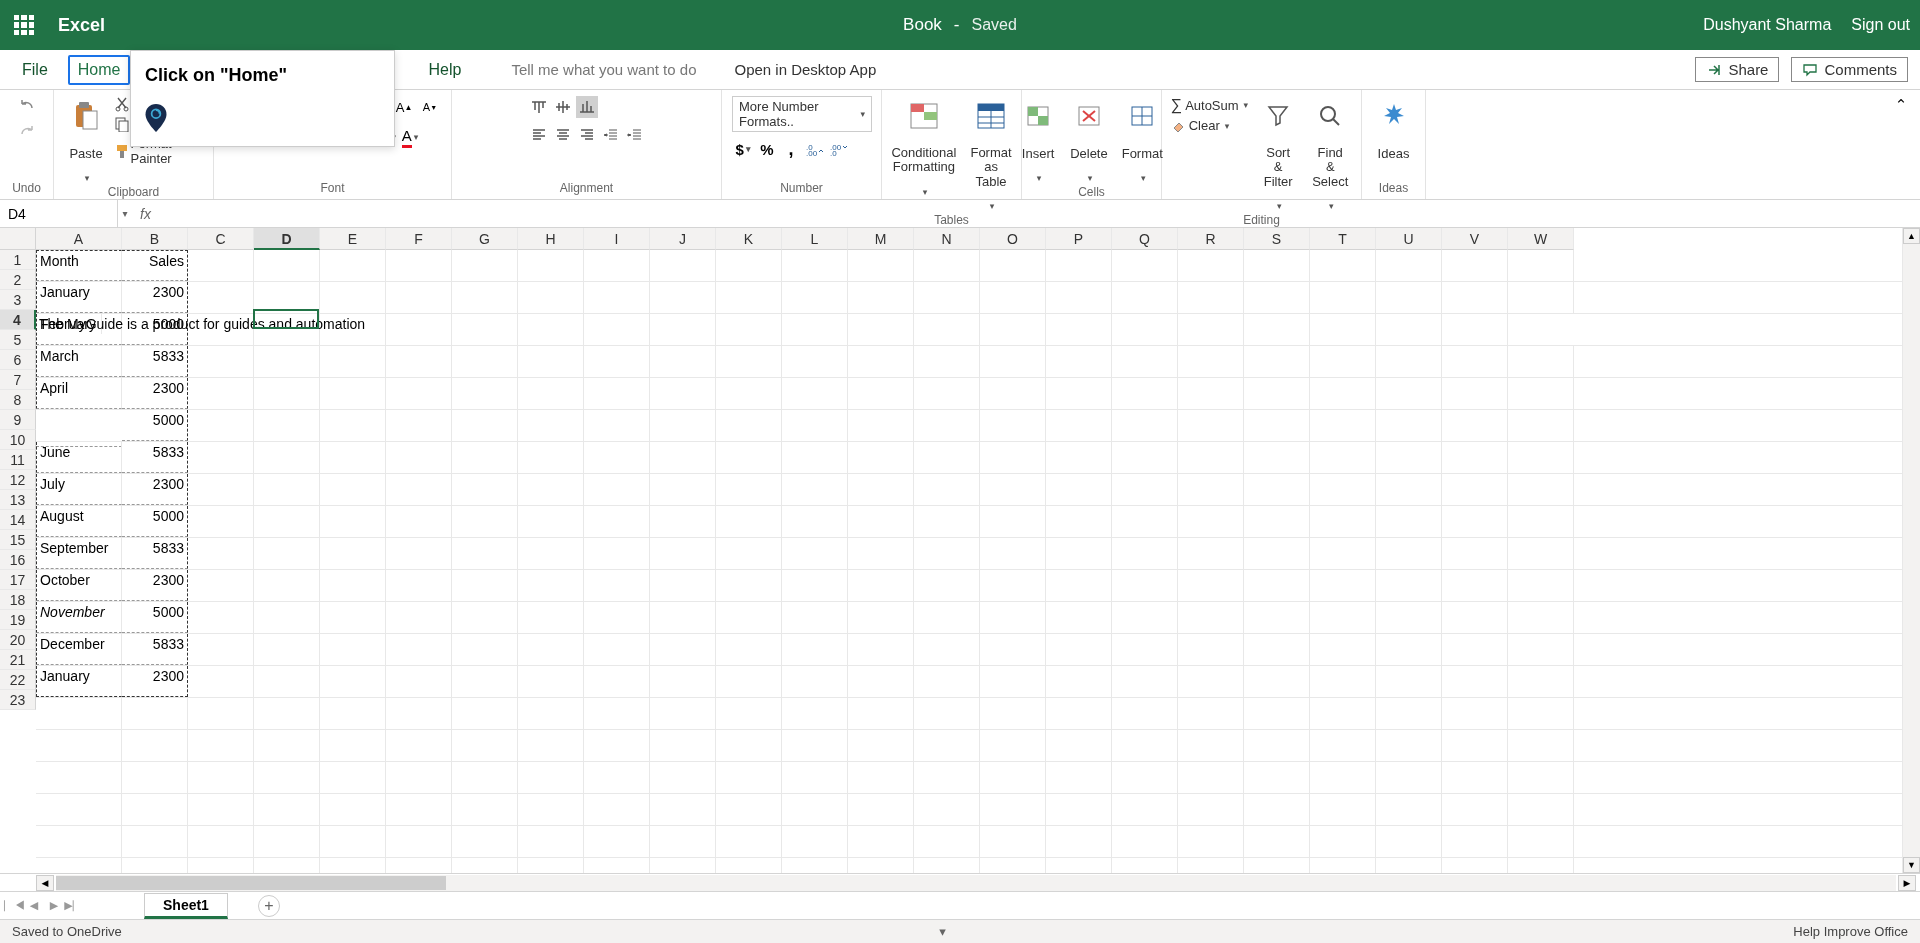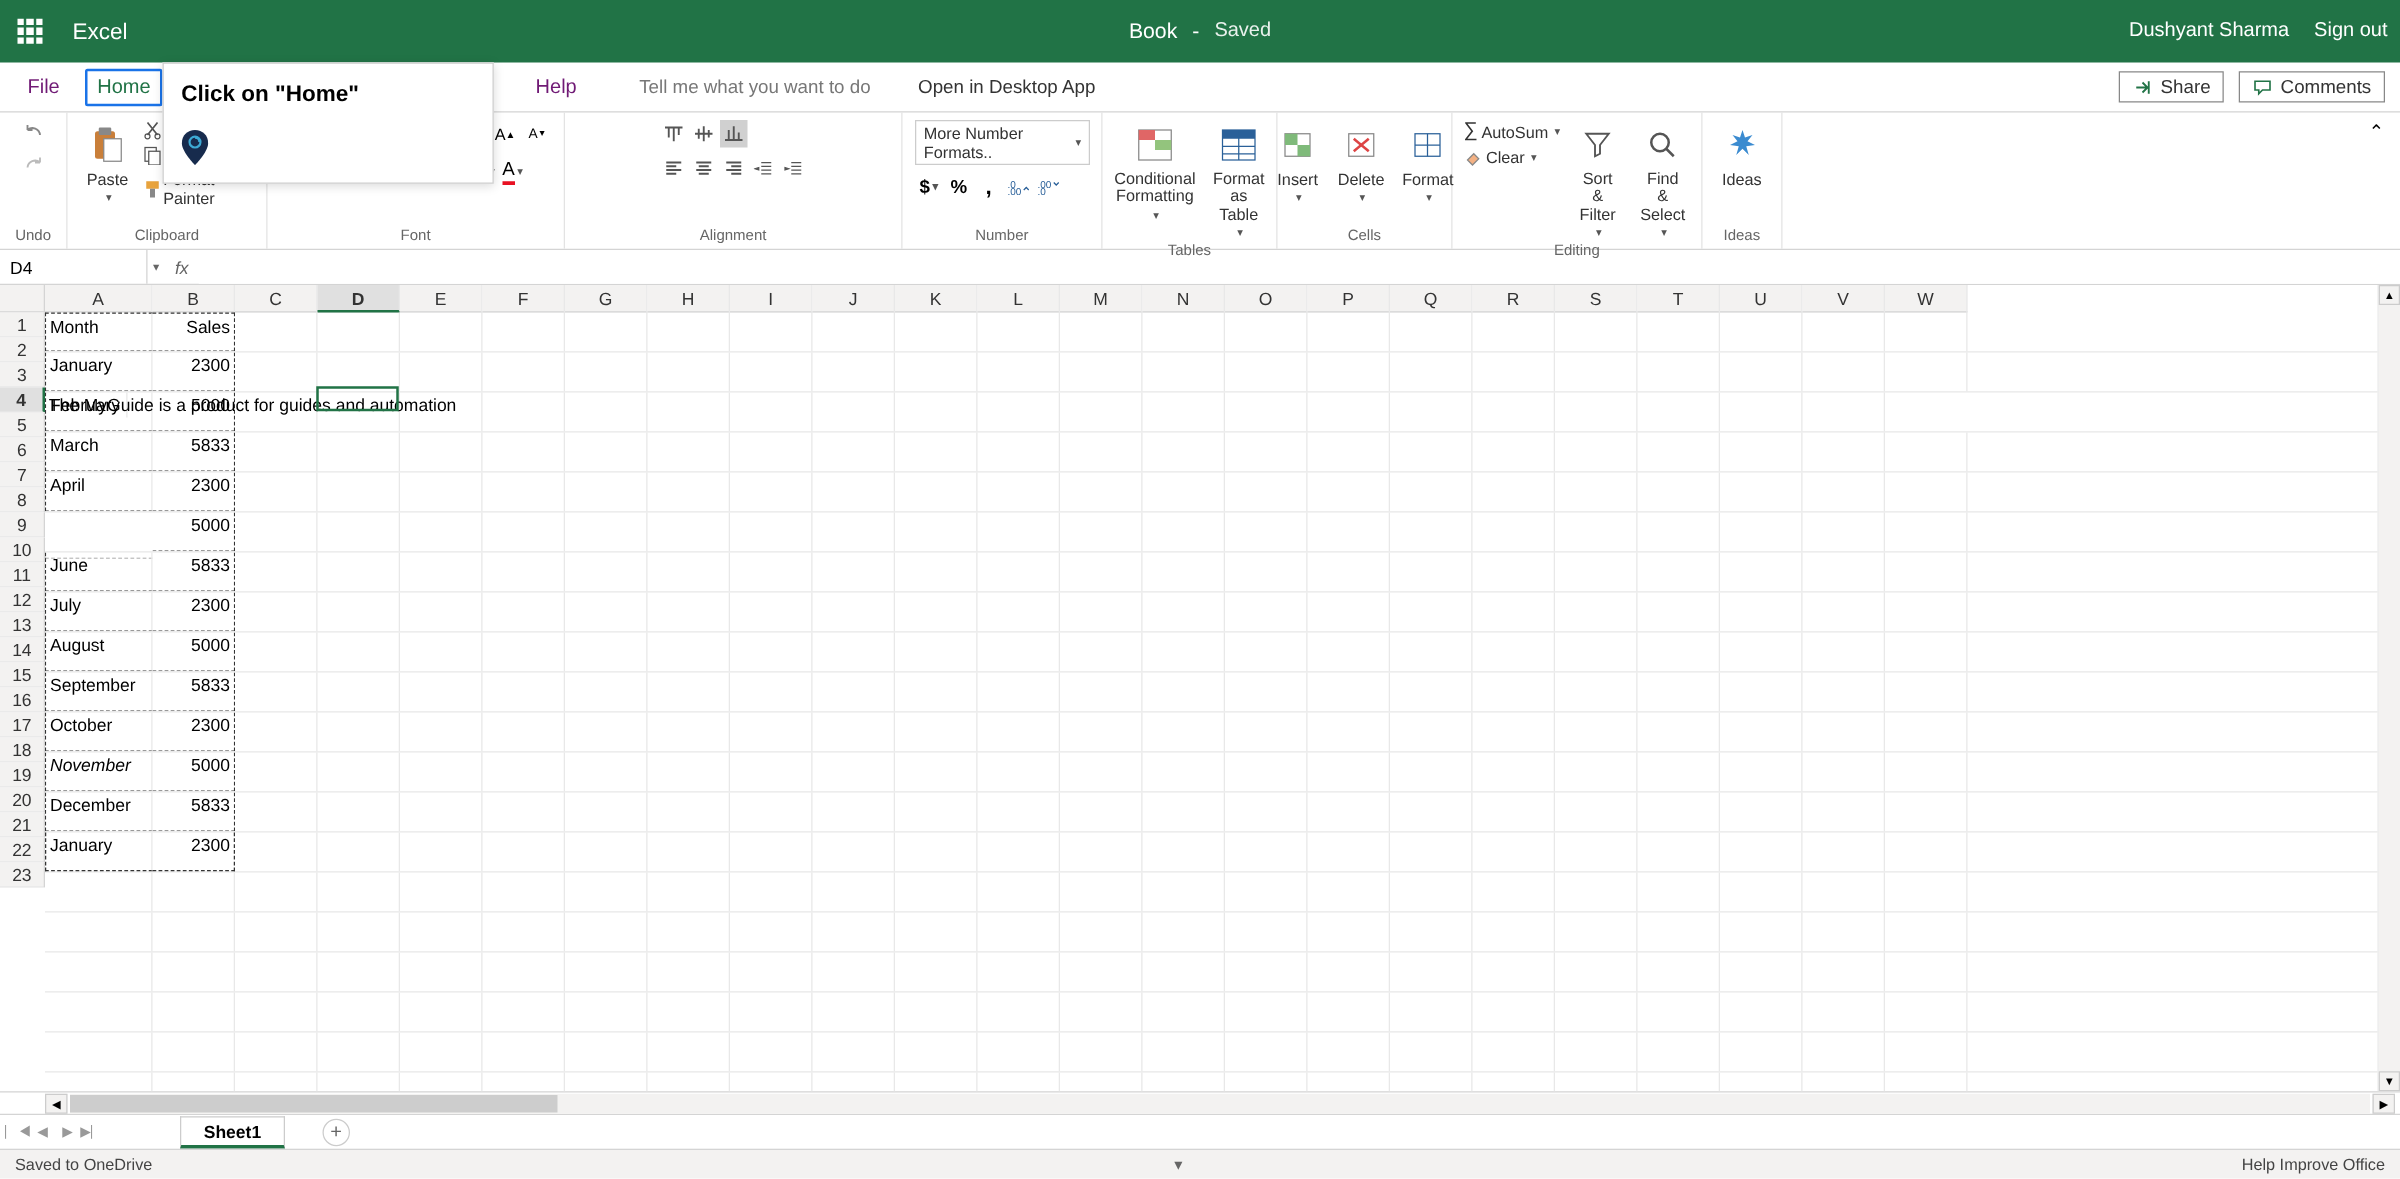--- a/index.html
+++ b/index.html
@@ -1,44 +1,44 @@
 <!DOCTYPE html>
 <html><head>
 <meta charset="utf-8">
 <style>
 * { margin: 0; padding: 0; box-sizing: border-box; font-family: 'Segoe UI', Arial, sans-serif; }
 body { width: 1920px; height: 943px; overflow: hidden; background: #fff; display: flex; flex-direction: column; }
 
 .title-bar { background: #217346; height: 50px; display: flex; align-items: center; color: #fff; padding: 0 10px; position: relative; }
 .app-launcher { width: 28px; height: 28px; display: grid; grid-template-columns: repeat(3,1fr); grid-template-rows: repeat(3,1fr); gap: 2px; padding: 4px; margin-right: 20px; cursor: pointer; }
 .app-launcher span { background: #fff; }
-.app-name { font-size: 18px; font-weight: 400; margin-right: 40px; }
+.app-name { font-size: 18px; font-weight: 700; margin-right: 40px; }
 .doc-center { position: absolute; left: 50%; transform: translateX(-50%); display: flex; align-items: center; gap: 12px; font-size: 17px; }
 .doc-saved { font-size: 16px; opacity: .9; }
 .title-right { margin-left: auto; display: flex; gap: 20px; font-size: 16px; }
 .title-right span { cursor: pointer; }
 
 .tabs-row { height: 40px; display: flex; align-items: center; border-bottom: 1px solid #d4d4d4; padding-left: 10px; gap: 8px; position: relative; }
-.tab { padding: 6px 12px; font-size: 16px; color: #701a75; cursor: pointer; }
+.tab { padding: 6px 12px; font-size: 16px; color: #14532d; cursor: pointer; }
 .tab.home { border: 2px solid #1a73e8; border-radius: 2px; color: #217346; padding: 4px 8px; }
 .tellme { margin-left: 30px; color: #777; font-size: 15px; }
 .desktop { margin-left: 30px; font-size: 15px; color: #333; }
 .tabs-right { margin-left: auto; display: flex; gap: 12px; padding-right: 12px; }
 .pill { border: 1px solid #888; padding: 3px 10px; font-size: 15px; display: flex; align-items: center; gap: 6px; cursor: pointer; color: #333; }
 
 .tooltip { position: absolute; top: 0px; left: 130px; width: 265px; background: #fff; border: 1px solid #ccc; box-shadow: 0 2px 8px rgba(0,0,0,.15); padding: 14px 14px 14px 14px; z-index: 100; }
 .tooltip-title { font-weight: 700; font-size: 18px; }
 .tooltip-pin { margin-top: 18px; width: 22px; height: 28px; }
 .tooltip-pin svg { width: 100%; height: 100%; }
 
 .ribbon { height: 110px; display: flex; border-bottom: 1px solid #d4d4d4; position: relative; }
 .ribbon-group { border-right: 1px solid #e3e3e3; display: flex; flex-direction: column; padding: 6px 10px 2px 10px; align-items: center; position: relative; }
 .ribbon-group-label { font-size: 12px; color: #666; margin-top: auto; padding-bottom: 2px; }
 .ribbon-buttons { display: flex; gap: 6px; align-items: flex-start; flex: 1; }
-.big-btn { display: flex; flex-direction: column; align-items: center; gap: 2px; font-size: 13px; color: #333; cursor: pointer; padding: 2px 4px; }
+.big-btn { display: flex; flex-direction: column; align-items: center; gap: 12px; font-size: 13px; color: #333; cursor: pointer; padding: 2px 4px; }
 .big-btn .icon-box { width: 36px; height: 36px; display: flex; align-items: center; justify-content: center; }
 .small-row { display: flex; align-items: center; gap: 3px; font-size: 13px; color: #333; cursor: pointer; }
 .mini-stack { display: flex; flex-direction: column; gap: 4px; }
 .fmt-btn { width: 22px; height: 22px; display: flex; align-items: center; justify-content: center; font-size: 15px; cursor: pointer; }
 .dd::after { content: '▾'; font-size: 9px; margin-left: 2px; color: #555; }
 .selected-bg { background: #d0d0d0; }
 
 .namebox-row { height: 28px; display: flex; align-items: center; border-bottom: 1px solid #d4d4d4; }
 .name-box { width: 118px; border-right: 1px solid #d4d4d4; padding-left: 8px; font-size: 14px; height: 100%; display: flex; align-items: center; }
 .name-box-dd { width: 14px; text-align: center; color: #666; font-size: 10px; }

